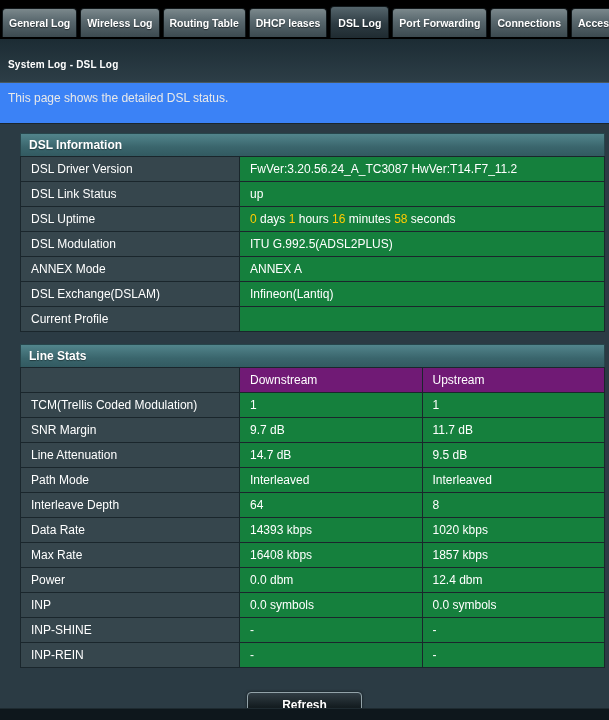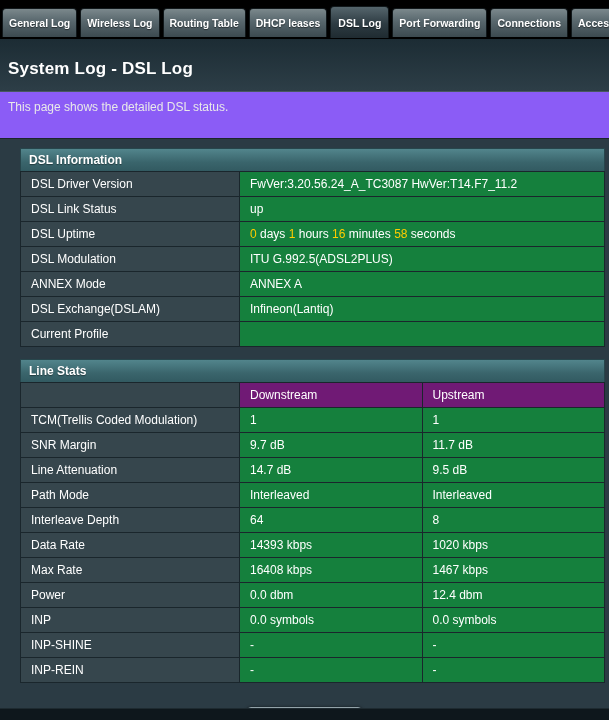--- a/index.html
+++ b/index.html
@@ -34,24 +34,24 @@
   .tab.active {
     background: linear-gradient(180deg, #55656c 0%, #2d3b42 55%, #1f2b31 100%);
     padding: 10px 7px 9px 7px;
   }
   
   .title-band {
     background: linear-gradient(180deg, #1c2c34 0%, #2d3e47 100%);
     padding: 20px 8px 12px 8px;
     border-bottom: 1px solid #48585f;
   }
-  .page-title { font-size: 17px; font-weight: bold; margin: 0; letter-spacing: .2px; }
+  .page-title { font-size: 10px; font-weight: bold; margin: 0; letter-spacing: .2px; }
   .desc-band {
-    background: #8b5cf6;
-    padding: 8px 8px 24px 8px;
+    background: #3b82f6;
+    padding: 8px 8px 18px 8px;
     border-bottom: 1px solid #1b262c;
     font-size: 12px; color: #e9e9e9;
   }
   
   .content { padding: 9px 4px 0 4px; }
   .section { margin-bottom: 12px; padding-left: 16px; }
   .section-header {
     background: linear-gradient(180deg, #52858c 0%, #3a656c 60%, #325a61 100%);
     border: 1px solid #27464c; border-bottom: none;
     font-size: 12px; font-weight: bold; color: #fff;
@@ -198,21 +198,21 @@
             <td class="value-cell">8</td>
           </tr>
           <tr>
             <td class="label-cell">Data Rate</td>
             <td class="value-cell">14393 kbps</td>
             <td class="value-cell">1020 kbps</td>
           </tr>
           <tr>
             <td class="label-cell">Max Rate</td>
             <td class="value-cell">16408 kbps</td>
-            <td class="value-cell">1467 kbps</td>
+            <td class="value-cell">1857 kbps</td>
           </tr>
           <tr>
             <td class="label-cell">Power</td>
             <td class="value-cell">0.0 dbm</td>
             <td class="value-cell">12.4 dbm</td>
           </tr>
           <tr>
             <td class="label-cell">INP</td>
             <td class="value-cell">0.0 symbols</td>
             <td class="value-cell">0.0 symbols</td>

